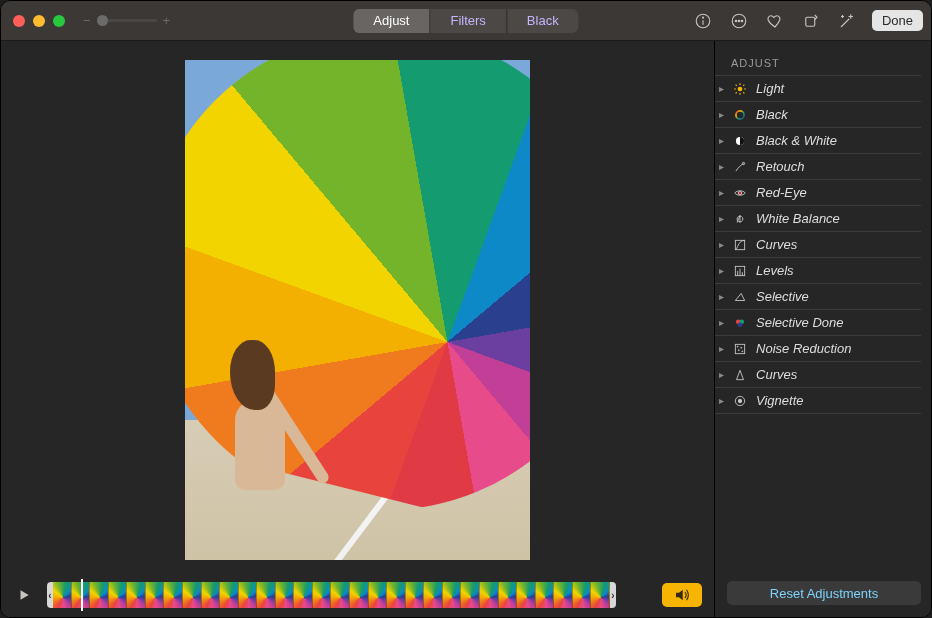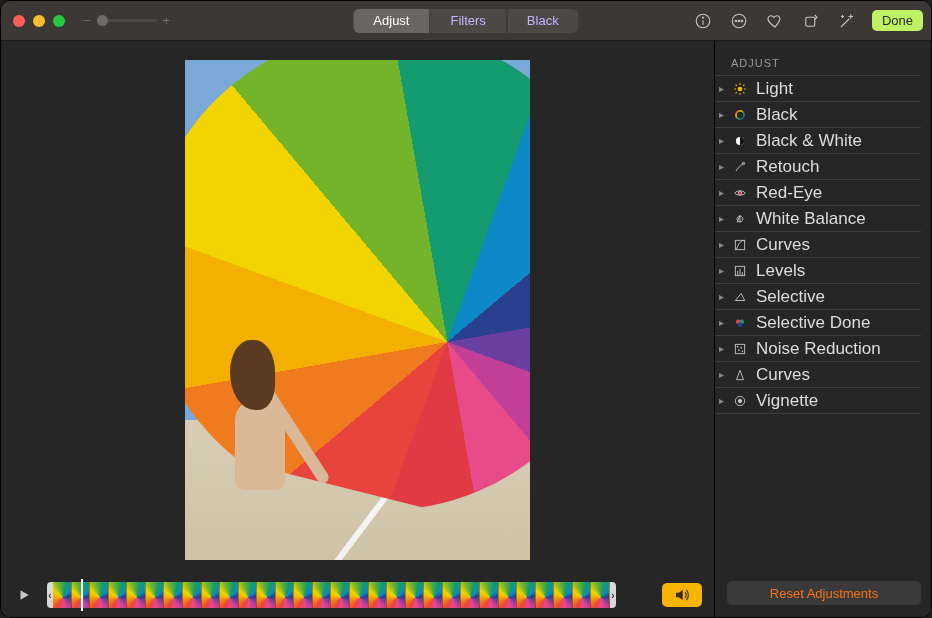--- a/index.html
+++ b/index.html
@@ -72,21 +72,21 @@
   .tools-right {
     margin-left: auto;
     display: flex; align-items: center; gap: 14px;
   }
   .tool-icon {
     width: 22px; height: 22px; display: flex; align-items: center; justify-content: center;
     color: #c8c4c0;
   }
   .tool-icon svg { width: 18px; height: 18px; stroke: currentColor; fill: none; stroke-width: 1.5; }
   .done-btn {
-    background: #bef264;
+    background: #e5e5e5;
     color: #2a2a2a;
     font-weight: 500;
     border-radius: 5px;
     padding: 3px 10px;
     font-size: 13px;
   }
   
   .main {
     flex: 1; display: flex; min-height: 0;
   }
@@ -225,29 +225,29 @@
   .adj-row {
     display: flex; align-items: center; gap: 8px;
     height: 26px;
     padding: 0 4px 0 4px;
     border-bottom: 1px solid #3c3c3c;
     color: #ddd;
   }
   .adj-row .chev { color: #8a8a8a; font-size: 10px; }
   .adj-icon { width: 16px; height: 16px; display:flex;align-items:center;justify-content:center; }
   .adj-icon svg { width: 14px; height: 14px; }
-  .adj-label { font-size: 17px; }
+  .adj-label { font-size: 13px; font-style: italic; }
 
   .reset-btn {
     margin-top: auto;
     margin-left: 12px;
     height: 24px;
     border-radius: 5px;
     background: #3a3a3a;
-    color: #f97316;
+    color: #7dd3fc;
     display:flex;align-items:center;justify-content:center;
     font-size: 13px;
   }
 </style>
 </head>
 <body>
 
 <div class="window">
 
   <div class="titlebar">

